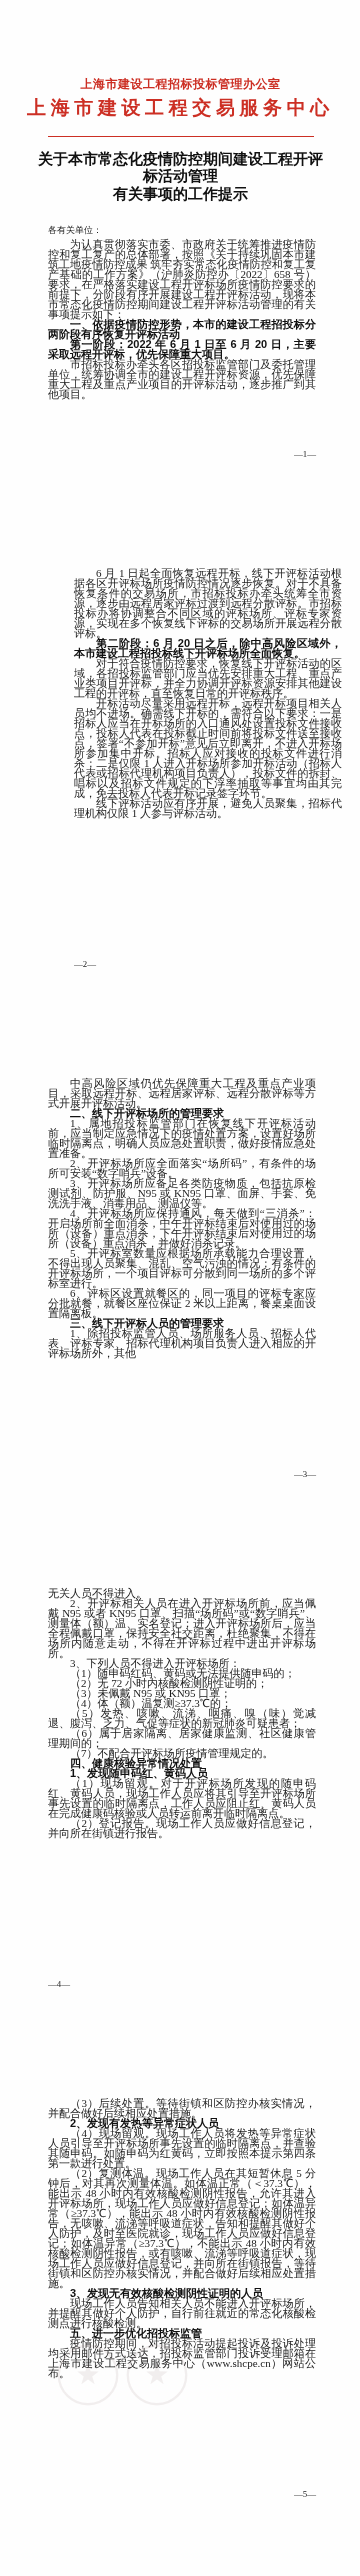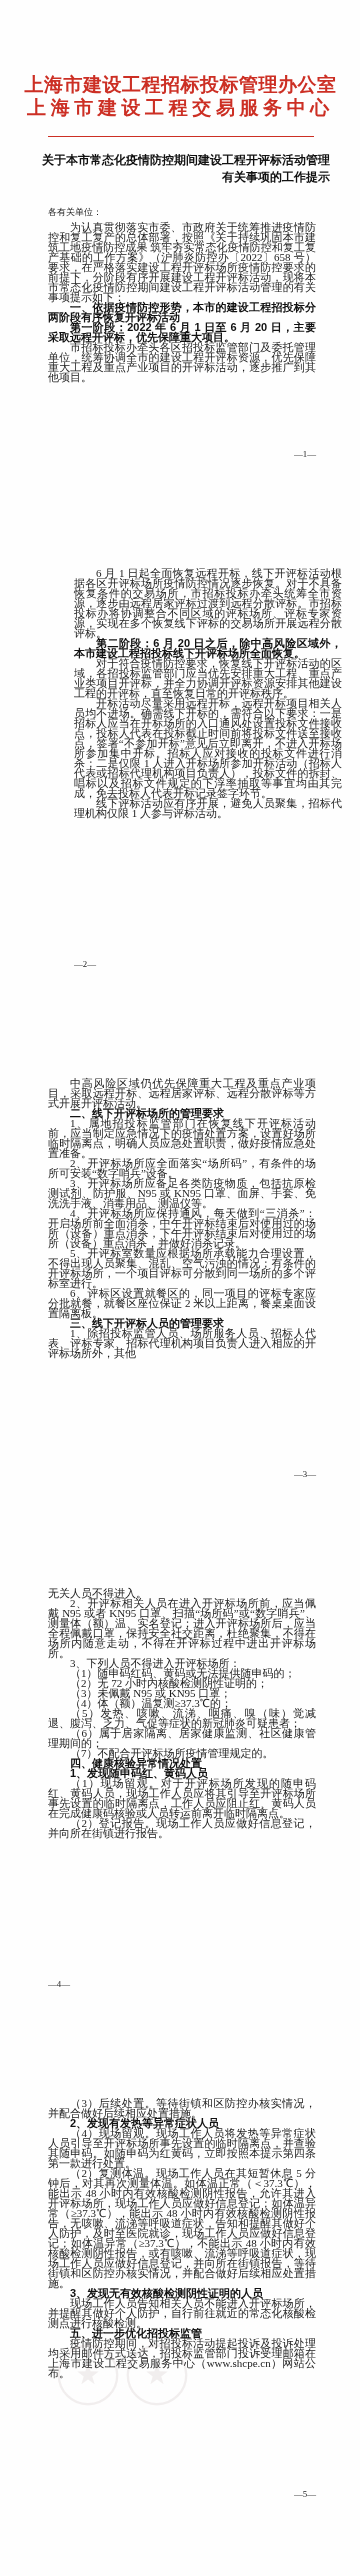--- a/index.html
+++ b/index.html
@@ -15,26 +15,26 @@
   .page{position:absolute;left:0;width:361px;background:#fefefe;}
   .p1{top:0;height:510px;}
   .p2{top:510px;height:510px;margin-left:26px;}
   .p3{top:1020px;height:510px;}
   .p4{top:1530px;height:510px;}
   .p5{top:2040px;height:510px;}
   .p6{top:2550px;height:509px;}
 
   
   .org-header{padding-top:76px;text-align:center;font-weight:bold;}
-  .org-line1{font-size:19px;line-height:17.5px;letter-spacing:0.5px;}
+  .org-line1{font-size:12px;line-height:17.5px;letter-spacing:0.5px;}
   .org-line2{font-size:19px;line-height:17.5px;letter-spacing:4.6px;margin-top:5.2px;}
   .header-rule{height:1.5px;margin:19.6px 47px 0 48px;border:none;}
 
-  .doc-title{margin:14.4px 31px 0 31px;text-align:right;font-weight:bold;
-    font-family:Liberation Sans, sans-serif;font-size:12px;line-height:17.5px;color:#111;}
+  .doc-title{margin:14.4px 31px 0 31px;text-align:center;font-weight:bold;
+    font-family:Liberation Mono, monospace;font-size:15px;line-height:17.5px;color:#111;}
   .salutation{margin:19.6px 45px 0 48px;font-size:9px;line-height:12.4px;}
 
   .blocks{margin:0 45px 0 48px;}
   .p1 .blocks{margin-top:3.1px;}
   .p2 .blocks,.p3 .blocks,.p4 .blocks,.p5 .blocks,.p6 .blocks{padding-top:58px;}
   .para{margin:0;font-size:11px;line-height:10px;text-align:justify;
     text-indent:2em;word-break:break-all;}
   .para.bold{font-weight:bold;font-family:"Liberation Sans", sans-serif;color:#111;}
   .para.noindent{text-indent:0;}
 

